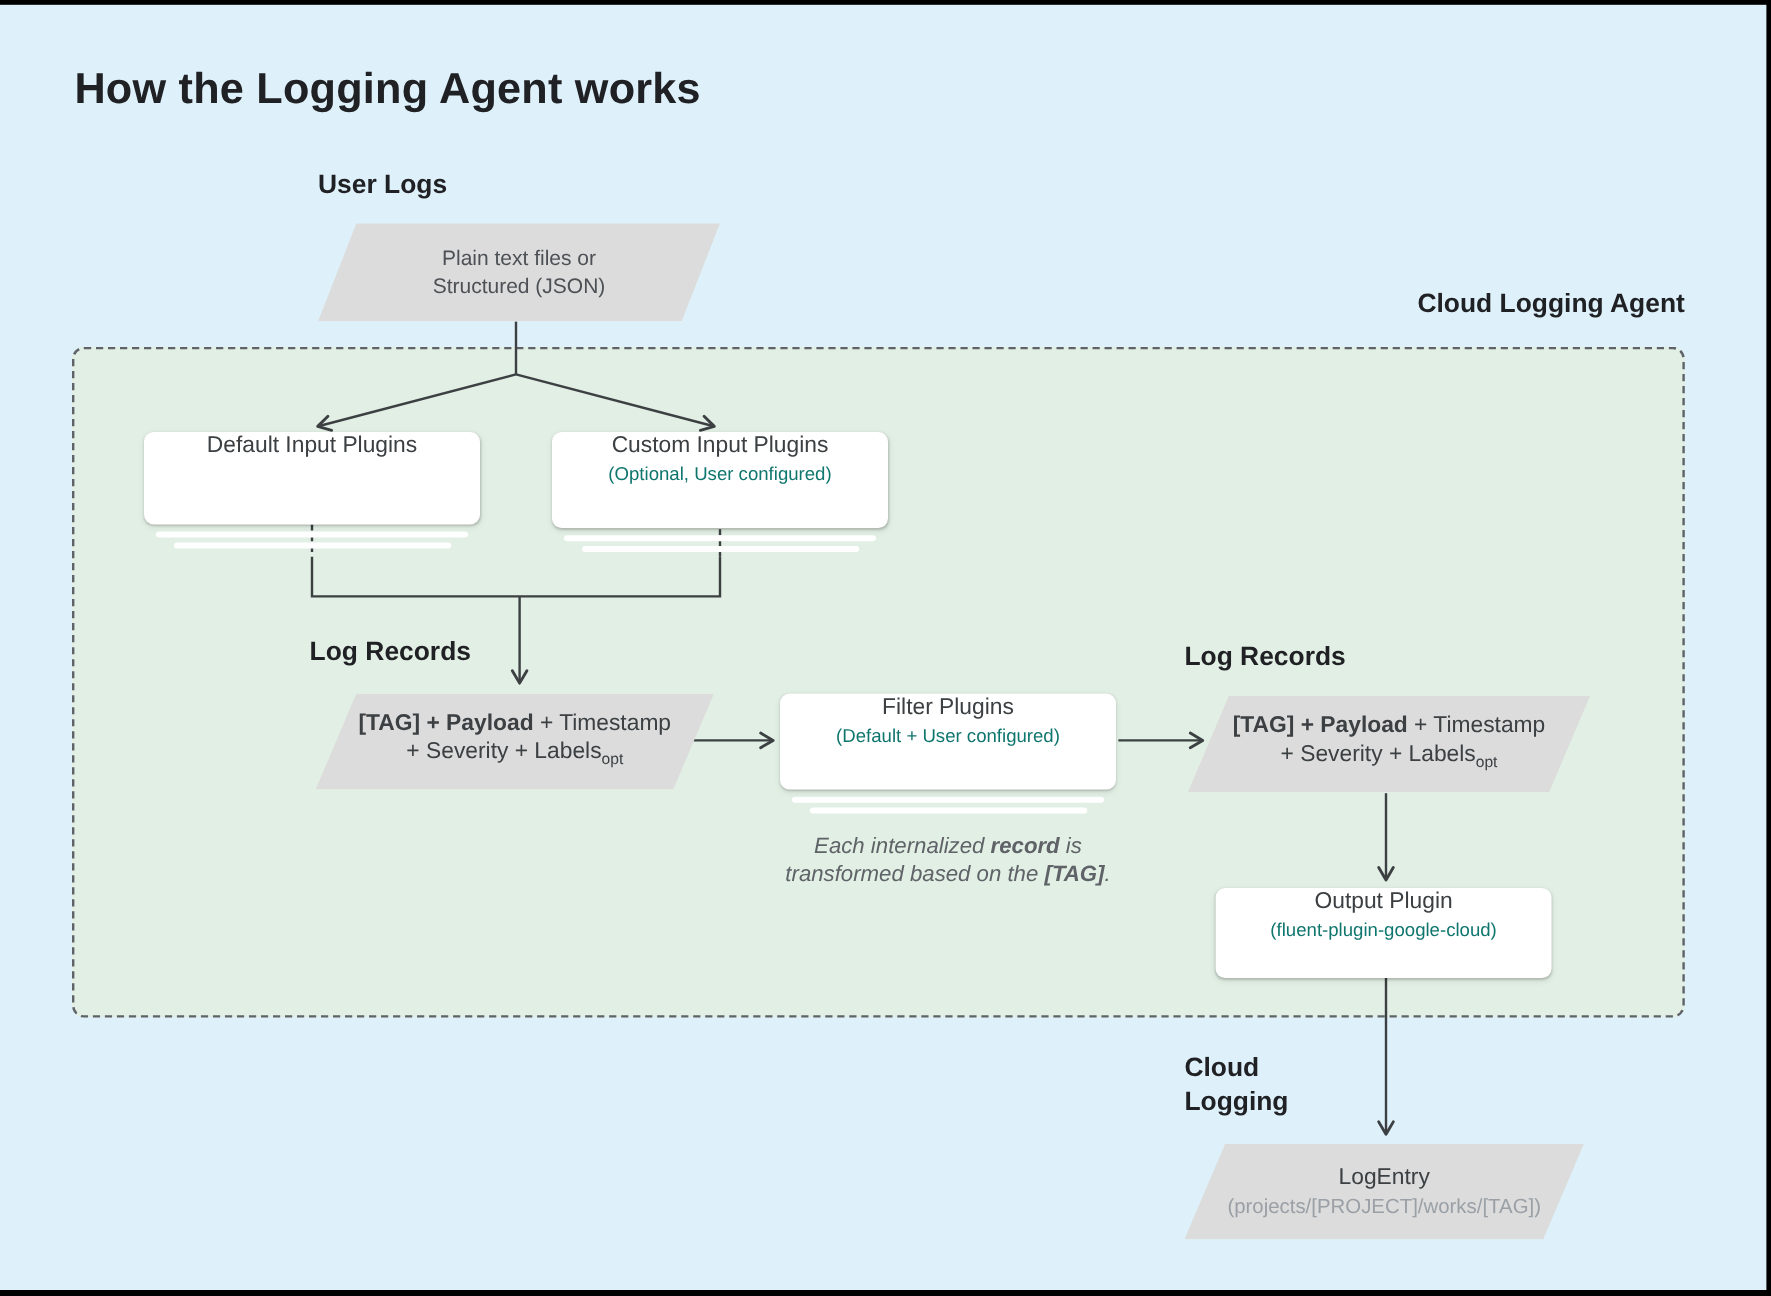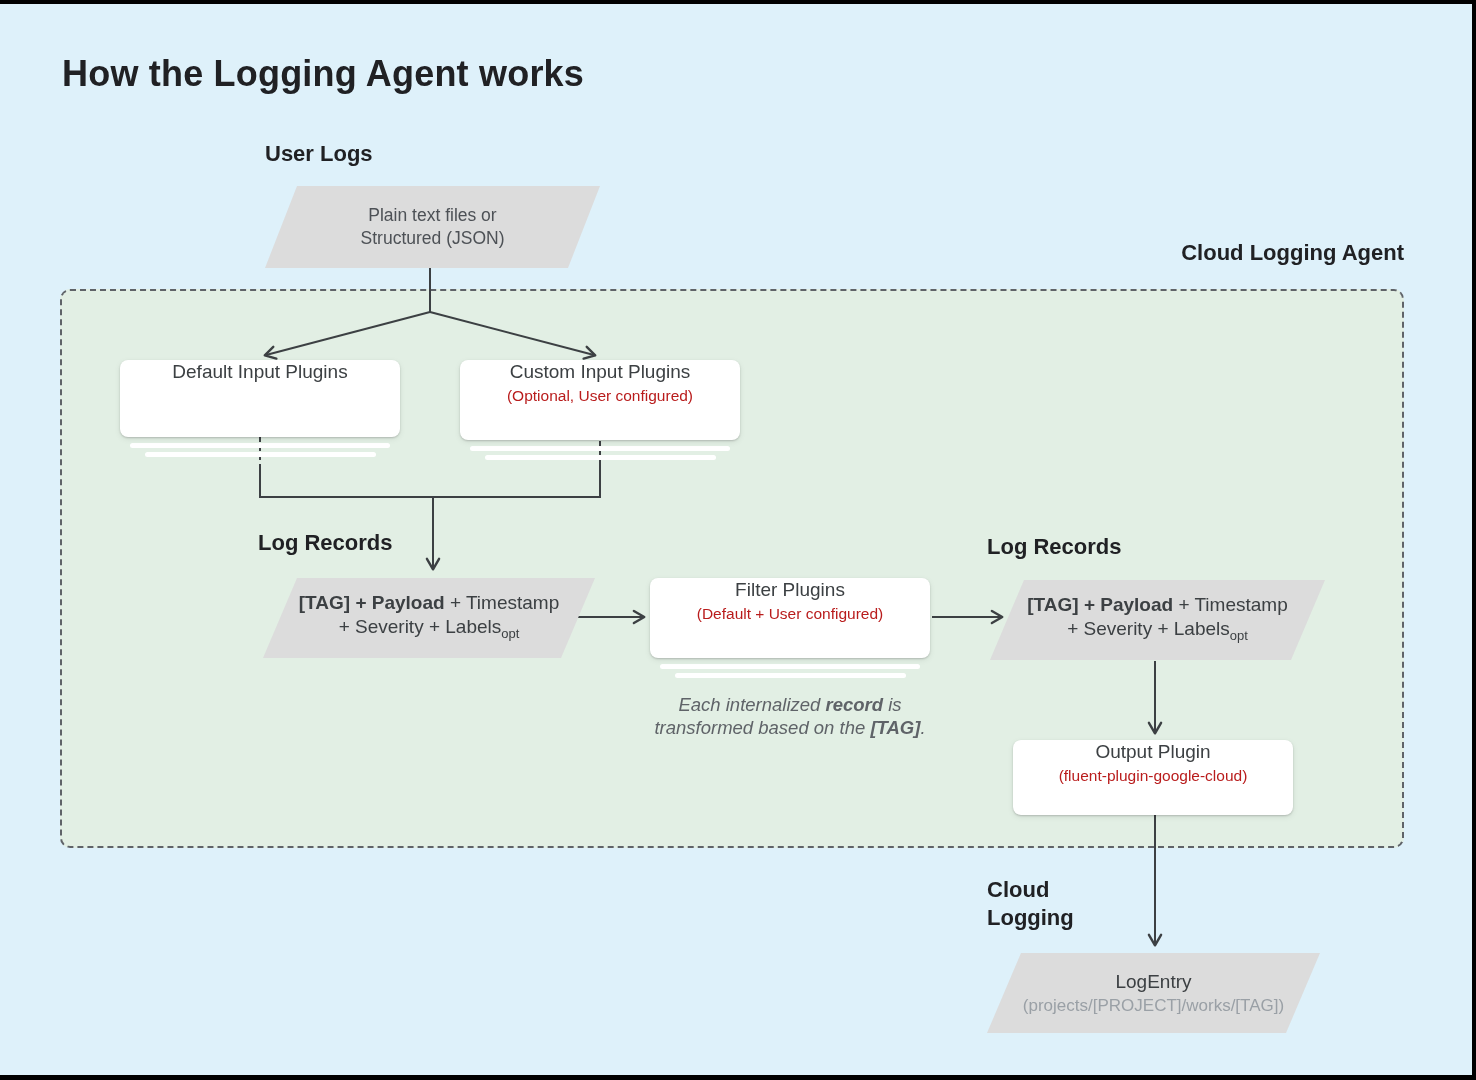--- a/index.html
+++ b/index.html
@@ -19,21 +19,21 @@
   .agent-box{
     position:absolute;left:60px;top:289px;width:1344px;height:559px;
     box-sizing:border-box;background:#e2efe4;border:2px dashed #5f6368;border-radius:10px;
   }
   .node{
     position:absolute;background:#ffffff;border-radius:8px;
     box-shadow:0 1px 2px rgba(0,0,0,.18),0 2px 6px rgba(0,0,0,.08);
     display:flex;flex-direction:column;align-items:center;text-align:center;
   }
   .node-title{font-size:19px;color:#3c4043;line-height:24px;}
-  .node-sub{font-size:15.5px;color:#b91c1c;line-height:20px;margin-top:2px;}
+  .node-sub{font-size:15.5px;color:#0f766e;line-height:20px;margin-top:2px;}
   .para{
     position:absolute;background:#dcdcdc;
     display:flex;flex-direction:column;align-items:center;justify-content:center;text-align:left;
     clip-path:polygon(34px 0,100% 0,calc(100% - 34px) 100%,0 100%);
   }
   .para .pline{font-size:19px;color:#3c4043;line-height:24px;}
   .para .pline b{font-weight:bold;}
   .para .pline sub{font-size:13px;}
   .para1-line{font-size:17.5px;color:#4d5156;line-height:23px;}
   .para4-title{font-size:19px;color:#3c4043;line-height:25px;}

